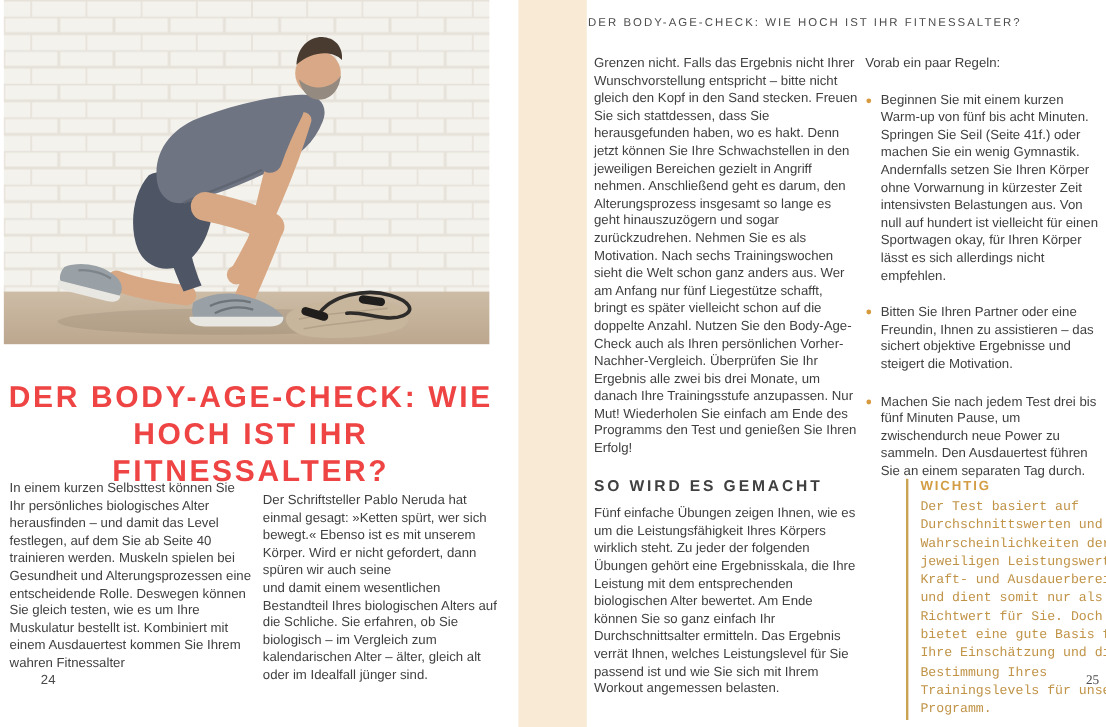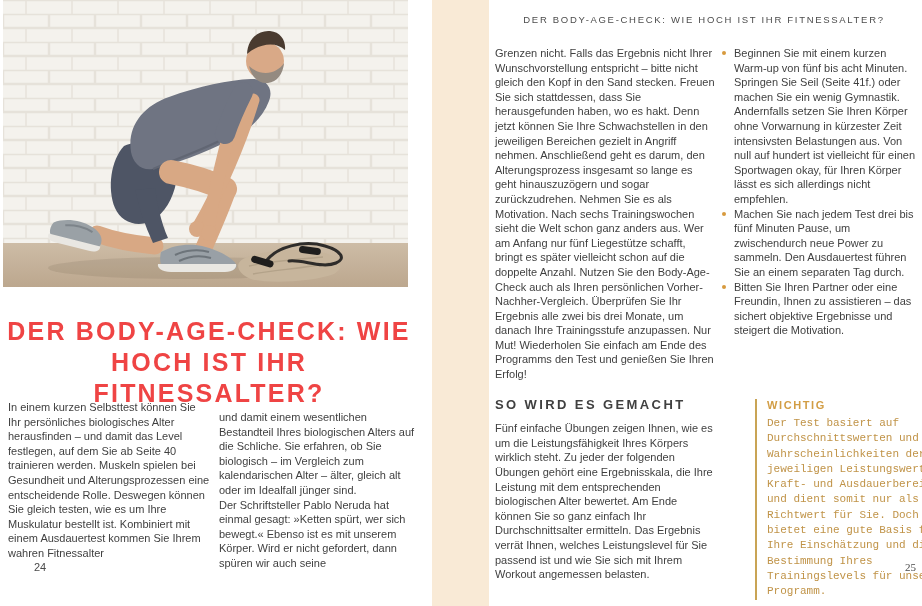--- a/index.html
+++ b/index.html
@@ -22,31 +22,31 @@
   }
   .body-text { font-size:11px; line-height:14.6px; color:#3f3f3f; }
   .lp-col1 { position:absolute; left:8px;  top:400px; width:202px; }
   .lp-col2 { position:absolute; left:219px; top:410px; width:198px; }
   .pnum { position:absolute; top:561px; font-size:11px; color:#4a4a4a; }
   .pnum-left { left:8px;margin-left:26px; }
   .pnum-right { right:6px;font-family:Liberation Serif, serif; }
 
   
   .running-header {
-    position:absolute; left:490px; top:14px; width:428px; text-align:center;
+    position:absolute; left:490px; top:14px; width:428px; text-align:left;
     font-size:9.5px; letter-spacing:1.7px; color:#4c4c4c; font-weight:500;
   }
   .rp-col1 { position:absolute; left:495px; top:46px; width:220px; }
   .rp-col1 .subheading {
     margin:16px 0 9px 0; font-size:13px; letter-spacing:2.4px;
     color:#404040; font-weight:600;
   }
   .rp-col2 { position:absolute; left:721px; top:46px; width:200px; }
   .rp-col2 ul { list-style:none; }
-  .rp-col2 li { position:relative; padding-left:13px; }
+  .rp-col2 li { position:relative; padding-left:13px;margin-top:16px; }
   .dot {
     position:absolute; left:1px; top:5px; width:4px; height:4px;
     border-radius:50%; background:#d79a3e;
   }
   .info-box {
     position:absolute; left:755px; top:399px; width:197px;
     border-left:2px solid #c9a455; padding-left:10px;
   }
   .info-box .label {
     font-size:11px; font-weight:700; letter-spacing:1.6px;
@@ -128,49 +128,50 @@
 
   <div class="lp-heading">
     <div>DER BODY-AGE-CHECK: WIE</div>
     <div>HOCH IST IHR FITNESSALTER?</div>
   </div>
 
   <div class="lp-col1 body-text">
     <p>In einem kurzen Selbsttest können Sie Ihr persönliches biologisches Alter herausfinden – und damit das Level festlegen, auf dem Sie ab Seite 40 trainieren werden. Muskeln spielen bei Gesundheit und Alterungsprozessen eine entscheidende Rolle. Deswegen können Sie gleich testen, wie es um Ihre Muskulatur bestellt ist. Kombiniert mit einem Ausdauertest kommen Sie Ihrem wahren Fitnessalter</p>
   </div>
   <div class="lp-col2 body-text">
+    <p>Der Schriftsteller Pablo Neruda hat einmal gesagt: »Ketten spürt, wer sich bewegt.« Ebenso ist es mit unserem Körper. Wird er nicht gefordert, dann spüren wir auch seine</p>
     <p>und damit einem wesentlichen Bestandteil Ihres biologischen Alters auf die Schliche. Sie erfahren, ob Sie biologisch – im Vergleich zum kalendarischen Alter – älter, gleich alt oder im Idealfall jünger sind.</p>
-    <p>Der Schriftsteller Pablo Neruda hat einmal gesagt: »Ketten spürt, wer sich bewegt.« Ebenso ist es mit unserem Körper. Wird er nicht gefordert, dann spüren wir auch seine</p>
   </div>
 
   <div class="pnum pnum-left">24</div>
 
   <div class="gutter"></div>
 
   <div class="running-header">DER BODY-AGE-CHECK: WIE HOCH IST IHR FITNESSALTER?</div>
 
   <div class="rp-col1 body-text">
     <p>Grenzen nicht. Falls das Ergebnis nicht Ihrer Wunschvorstellung entspricht – bitte nicht gleich den Kopf in den Sand stecken. Freuen Sie sich stattdessen, dass Sie herausgefunden haben, wo es hakt. Denn jetzt können Sie Ihre Schwachstellen in den jeweiligen Bereichen gezielt in Angriff nehmen. Anschließend geht es darum, den Alterungsprozess insgesamt so lange es geht hinauszuzögern und sogar zurückzudrehen. Nehmen Sie es als Motivation. Nach sechs Trainingswochen sieht die Welt schon ganz anders aus. Wer am Anfang nur fünf Liegestütze schafft, bringt es später vielleicht schon auf die doppelte Anzahl. Nutzen Sie den Body-Age-Check auch als Ihren persönlichen Vorher-Nachher-Vergleich. Überprüfen Sie Ihr Ergebnis alle zwei bis drei Monate, um danach Ihre Trainingsstufe anzupassen. Nur Mut! Wiederholen Sie einfach am Ende des Programms den Test und genießen Sie Ihren Erfolg!</p>
     <h3 class="subheading">SO WIRD ES GEMACHT</h3>
     <p>Fünf einfache Übungen zeigen Ihnen, wie es um die Leistungsfähigkeit Ihres Körpers wirklich steht. Zu jeder der folgenden Übungen gehört eine Ergebnisskala, die Ihre Leistung mit dem entsprechenden biologischen Alter bewertet. Am Ende können Sie so ganz einfach Ihr Durchschnittsalter ermitteln. Das Ergebnis verrät Ihnen, welches Leistungslevel für Sie passend ist und wie Sie sich mit Ihrem Workout angemessen belasten.</p>
   </div>
 
   <div class="rp-col2 body-text">
+    <p>Vorab ein paar Regeln:</p>
     <ul>
       <li>
         <span class="dot"></span>
         <span>Beginnen Sie mit einem kurzen Warm-up von fünf bis acht Minuten. Springen Sie Seil (Seite 41f.) oder machen Sie ein wenig Gymnastik. Andernfalls setzen Sie Ihren Körper ohne Vorwarnung in kürzester Zeit intensivsten Belastungen aus. Von null auf hundert ist vielleicht für einen Sportwagen okay, für Ihren Körper lässt es sich allerdings nicht empfehlen.</span>
       </li>
       <li>
         <span class="dot"></span>
-        <span>Machen Sie nach jedem Test drei bis fünf Minuten Pause, um zwischendurch neue Power zu sammeln. Den Ausdauertest führen Sie an einem separaten Tag durch.</span>
+        <span>Bitten Sie Ihren Partner oder eine Freundin, Ihnen zu assistieren – das sichert objektive Ergebnisse und steigert die Motivation.</span>
       </li>
       <li>
         <span class="dot"></span>
-        <span>Bitten Sie Ihren Partner oder eine Freundin, Ihnen zu assistieren – das sichert objektive Ergebnisse und steigert die Motivation.</span>
+        <span>Machen Sie nach jedem Test drei bis fünf Minuten Pause, um zwischendurch neue Power zu sammeln. Den Ausdauertest führen Sie an einem separaten Tag durch.</span>
       </li>
     </ul>
   </div>
 
   <div class="info-box">
     <div class="label">WICHTIG</div>
     <div class="text">Der Test basiert auf Durchschnittswerten und Wahrscheinlichkeiten der jeweiligen Leistungswerte im Kraft- und Ausdauerbereich und dient somit nur als Richtwert für Sie. Doch er bietet eine gute Basis für Ihre Einschätzung und die Bestimmung Ihres Trainingslevels für unser Programm.</div>
   </div>
 
   <div class="pnum pnum-right">25</div>

